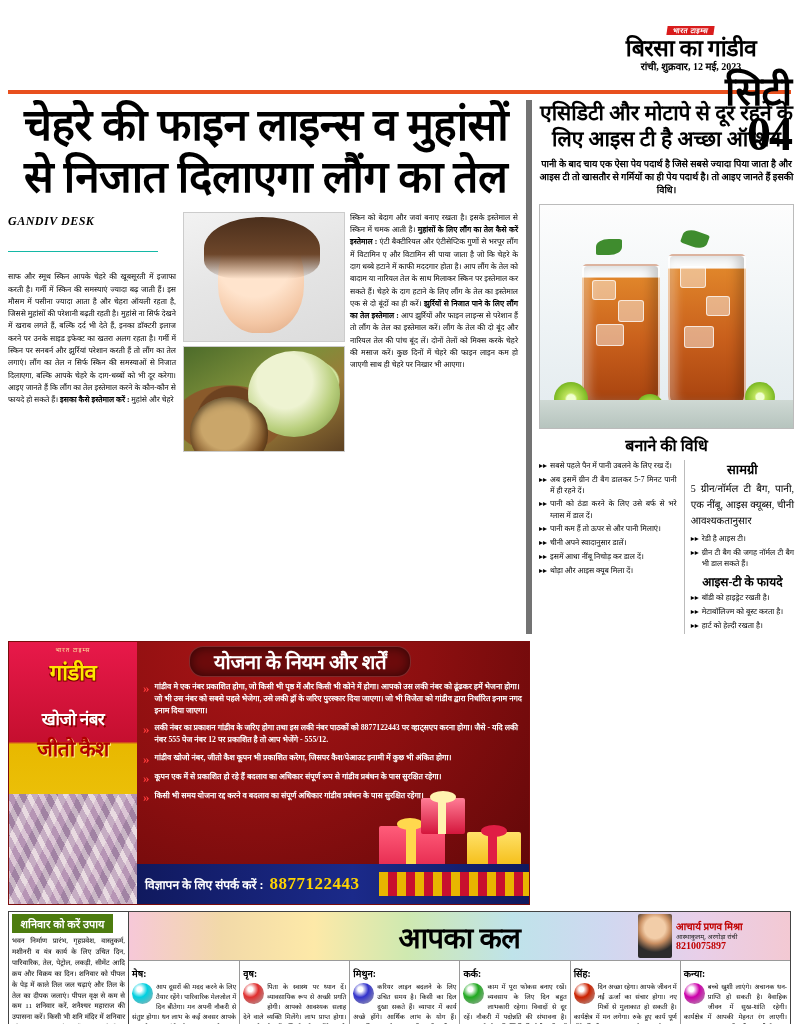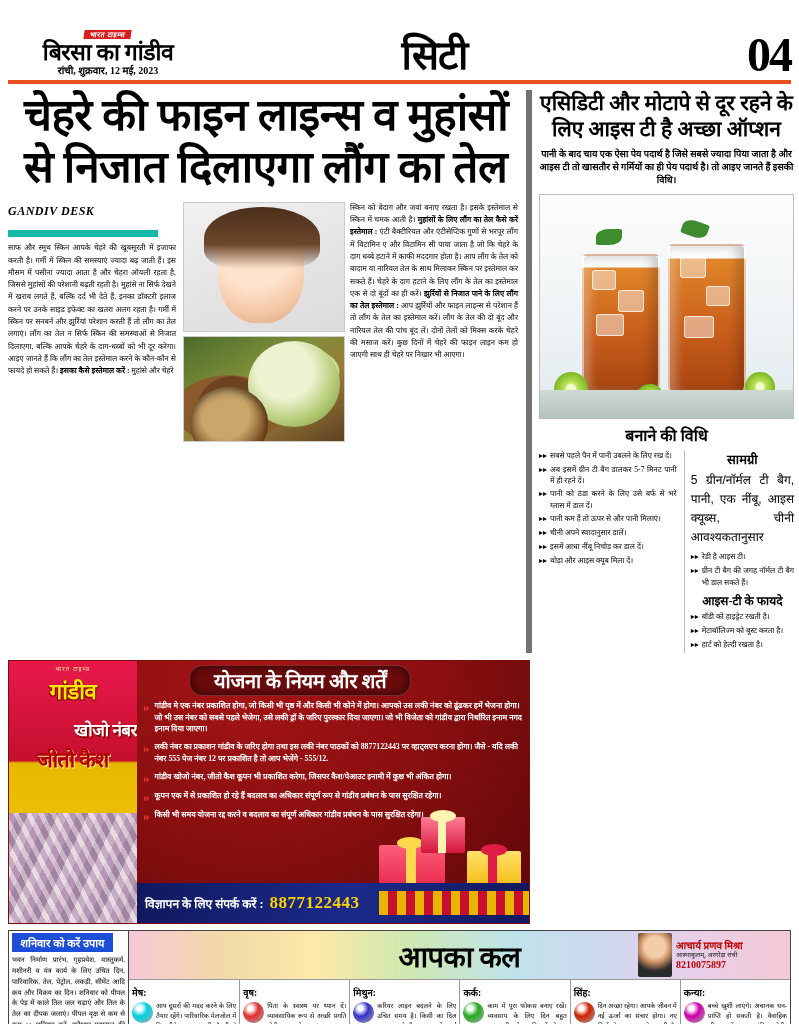--- a/index.html
+++ b/index.html
@@ -8,41 +8,41 @@
     width:799px;height:1024px;
     background:#ffffff;
     font-family:"Liberation Sans","DejaVu Sans",sans-serif;
     color:#000;
     overflow:hidden;
     position:relative;
   }
   .page{position:relative;width:799px;height:1024px;box-sizing:border-box;padding:0 8px;}
 
   
-  .masthead{display:flex;align-items:flex-end;justify-content:space-between;height:66px;padding-top:10px;}
+  .masthead{display:flex;align-items:flex-end;justify-content:space-between;height:66px;padding-top:20px;flex-direction:column;}
   .mh-left{width:200px;text-align:center;line-height:1;}
   .mh-kicker{font-size:7px;font-weight:bold;color:#d91c1c;letter-spacing:.5px;background:#d91c1c;color:#fff;display:inline-block;padding:1px 6px;transform:skewX(-8deg);}
   .mh-title{font-size:23px;font-weight:bold;font-family:"Liberation Serif","DejaVu Serif",serif;letter-spacing:-.5px;margin-top:1px;}
   .mh-date{font-size:10px;font-weight:bold;margin-top:2px;font-family:"Liberation Serif","DejaVu Serif",serif;}
   .mh-center{flex:1;text-align:center;}
   .mh-section{font-size:40px;font-weight:bold;font-family:"Liberation Serif","DejaVu Serif",serif;letter-spacing:-1px;line-height:1;}
   .mh-right{width:130px;text-align:right;position:relative;}
   .mh-pageno{font-size:48px;font-weight:bold;font-family:"Liberation Serif","DejaVu Serif",serif;line-height:.9;letter-spacing:-2px;}
   .mh-rule{height:4px;background:#e8501e;margin:4px 0 6px 0;}
 
   
   .top{display:flex;gap:8px;}
   .col-left{width:520px;}
   .col-right{width:255px;border-left:6px solid #737373;padding-left:7px;}
 
   .hl-main{font-family:"Liberation Serif","DejaVu Serif",serif;font-weight:bold;font-size:44px;line-height:1.18;letter-spacing:-.5px;margin:0 0 8px 16px;}
   .hl-right{font-family:"Liberation Serif","DejaVu Serif",serif;font-weight:bold;font-size:21px;line-height:1.25;text-align:center;margin:0 0 5px 0;}
   .standfirst{font-family:"Liberation Serif","DejaVu Serif",serif;font-weight:bold;font-size:9.4px;line-height:1.42;text-align:center;margin-bottom:6px;}
 
-  .byline{font-family:"Liberation Serif","DejaVu Serif",serif;font-style:italic;font-weight:bold;font-size:12px;letter-spacing:.5px;padding-bottom:9px;border-bottom:7px solid #14b8a6;width:150px;margin-bottom:5px;}
+  .byline{font-family:"Liberation Serif","DejaVu Serif",serif;font-style:italic;font-weight:bold;font-size:12px;letter-spacing:.5px;padding-bottom:20px;border-bottom:1px solid #14b8a6;width:150px;margin-bottom:19px;}
 
   .artbody{display:flex;gap:7px;}
   .ac{width:168px;font-family:"Liberation Serif","DejaVu Serif",serif;font-size:7.6px;line-height:1.62;text-align:justify;}
   .ac.mid{width:160px;}
   .ac b{font-weight:bold;}
   .photo{width:160px;height:128px;border:1px solid #ccc;overflow:hidden;position:relative;margin-bottom:4px;}
 
   
   .ph-cloves{background:
      radial-gradient(circle at 30% 72%, #6d4220 0 26%, rgba(0,0,0,0) 27%),
@@ -59,21 +59,21 @@
   .ph-face:before{content:"";position:absolute;left:34px;top:12px;width:86px;height:108px;border-radius:48% 48% 44% 44%;
      background:radial-gradient(circle at 42% 32%,#ffe4cd 0 42%,#f3c6a4 72%,#d9a37e 100%);}
   .ph-face:after{content:"";position:absolute;left:20px;top:4px;width:116px;height:62px;border-radius:50% 50% 30% 30%;
      background:linear-gradient(180deg,#4b2f1c 0%,#6d462a 60%,rgba(109,70,42,0) 100%);}
 
   
   .ad{margin-top:7px;height:262px;display:flex;border:1px solid #7a0d0d;background:#8c0f10;position:relative;overflow:hidden;}
   .ad-left{width:128px;background:linear-gradient(180deg,#e8194a 0%,#c50f2f 38%,#e8b800 39%,#f2cf18 100%);position:relative;text-align:center;padding-top:4px;box-sizing:border-box;}
   .ad-logo{font-family:"Liberation Serif","DejaVu Serif",serif;font-weight:bold;font-size:22px;color:#ffe600;text-shadow:1px 1px 0 #7a0000,-1px 1px 0 #7a0000;letter-spacing:-.5px;line-height:1;margin-top:8px;}
   .ad-logo-top{font-size:6px;color:#ffe9a0;letter-spacing:1px;}
-  .ad-l2{font-family:"Liberation Serif","DejaVu Serif",serif;font-weight:bold;font-size:17px;color:#fff;text-shadow:1.5px 1.5px 0 #8a0000;margin-top:15px;letter-spacing:-.5px;text-align:right;}
+  .ad-l2{font-family:"Liberation Serif","DejaVu Serif",serif;font-weight:bold;font-size:17px;color:#fff;text-shadow:1.5px 1.5px 0 #8a0000;margin-top:23px;letter-spacing:-.5px;}
   .ad-l3{font-family:"Liberation Serif","DejaVu Serif",serif;font-weight:bold;font-size:21px;color:#b00000;text-shadow:1px 1px 0 #fff08a;margin-top:4px;letter-spacing:-.5px;}
   .ad-money{position:absolute;left:0;bottom:0;width:128px;height:110px;
      background:repeating-linear-gradient(115deg,#c8a9cf 0 9px,#a98fb6 9px 18px,#ddcbe3 18px 27px);opacity:.95;}
   .ad-money:after{content:"";position:absolute;inset:0;background:repeating-linear-gradient(62deg,rgba(255,255,255,.35) 0 5px,rgba(120,80,140,.25) 5px 11px);}
 
   .ad-right{flex:1;position:relative;padding:4px 6px 0 6px;box-sizing:border-box;
      background:radial-gradient(ellipse at 30% 0%,#a81416 0%,#8c0f10 45%,#5d0708 100%);}
   .ad-title{display:inline-block;background:#6d0b0c;border:1px solid #ffffff22;border-radius:14px;
      color:#fff;font-family:"Liberation Serif","DejaVu Serif",serif;font-weight:bold;font-size:20px;
      padding:1px 24px;margin:0 0 4px 46px;letter-spacing:-.3px;box-shadow:0 0 12px rgba(0,0,0,.6) inset;}
@@ -113,26 +113,26 @@
 
   .sec-head{font-family:"Liberation Serif","DejaVu Serif",serif;font-weight:bold;font-size:16px;text-align:center;margin:5px 0 4px 0;}
   .tea-cols{display:flex;gap:7px;}
   .tea-l{width:140px;}
   .tea-r{width:105px;border-left:1px solid #bbb;padding-left:6px;}
   .sub-head{font-family:"Liberation Serif","DejaVu Serif",serif;font-weight:bold;font-size:13px;text-align:center;margin:0 0 3px 0;}
   .sub-head.small{font-size:12px;margin:4px 0 2px 0;}
   .tlist{list-style:none;margin:0;padding:0;}
   .tlist li{display:flex;gap:3px;font-family:"Liberation Serif","DejaVu Serif",serif;font-size:7.6px;line-height:1.5;margin-bottom:2px;text-align:justify;}
   .tb{color:#000;font-size:8px;flex:0 0 auto;}
-  .ingtext{font-family:Liberation Sans, sans-serif;font-size:12px;line-height:1.6;text-align:justify;}
+  .ingtext{font-family:Liberation Serif, serif;font-size:10px;line-height:1.6;text-align:justify;}
 
   
   .horo{margin-top:6px;border:1px solid #444;display:flex;height:246px;box-sizing:border-box;}
   .horo-left{width:120px;border-right:1px solid #444;box-sizing:border-box;padding:0 3px;}
-  .horo-left-head{background:#1d4ed8;color:#fff;font-family:"Liberation Serif","DejaVu Serif",serif;font-weight:bold;
+  .horo-left-head{background:#4d7c0f;color:#fff;font-family:"Liberation Serif","DejaVu Serif",serif;font-weight:bold;
      font-size:11px;text-align:center;padding:2px 0;margin:2px 12px 3px 0;}
   .horo-left-body{font-family:"Liberation Serif","DejaVu Serif",serif;font-size:7px;line-height:1.55;text-align:justify;}
   .horo-main{flex:1;display:flex;flex-direction:column;}
   .horo-banner{height:48px;position:relative;display:flex;align-items:center;justify-content:center;
      background:linear-gradient(90deg,#f6c8d8 0%,#f2d9a8 14%,#fde9a8 28%,#cfe9b0 42%,#bfe3ea 58%,#cfd8f0 72%,#e8cfe9 86%,#f3c9d3 100%);}
   .horo-banner-title{font-family:"Liberation Serif","DejaVu Serif",serif;font-weight:bold;font-size:29px;letter-spacing:-.5px;}
   .astro{position:absolute;right:2px;top:1px;width:150px;height:46px;display:flex;align-items:center;gap:4px;}
   .astro-photo{width:34px;height:44px;border-radius:2px;
      background:radial-gradient(circle at 50% 32%,#f2cda8 0 30%,#c98f62 45%,#2b2b2b 70%);}
   .astro-txt{line-height:1.15;}

